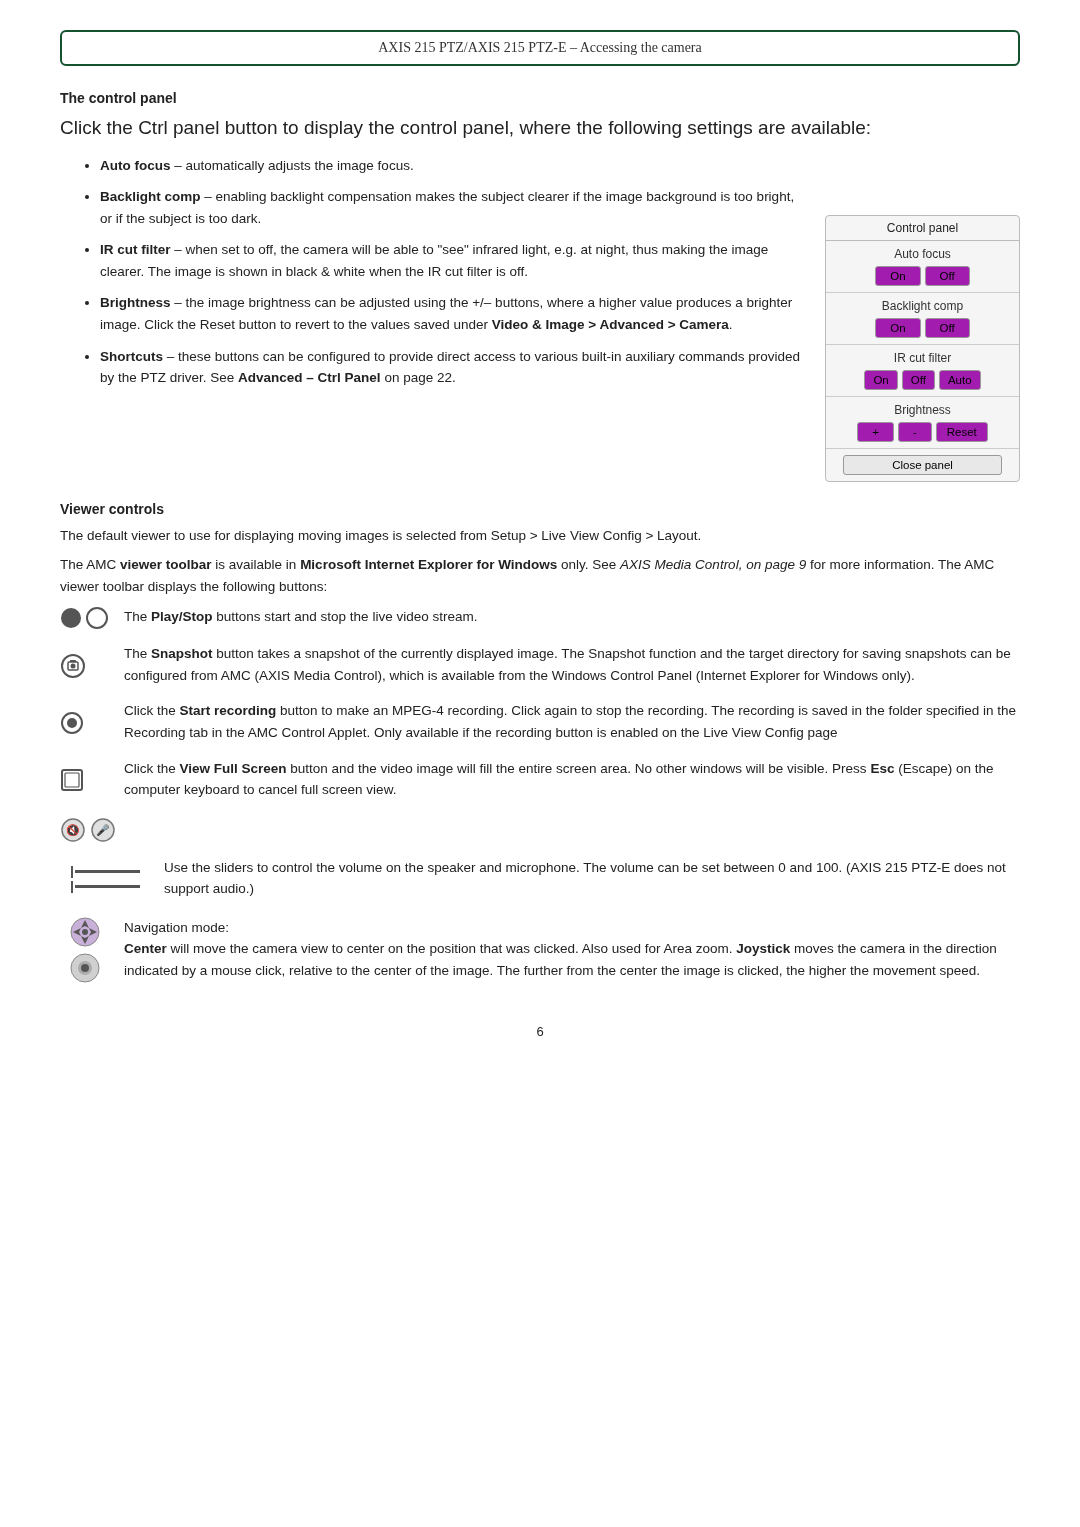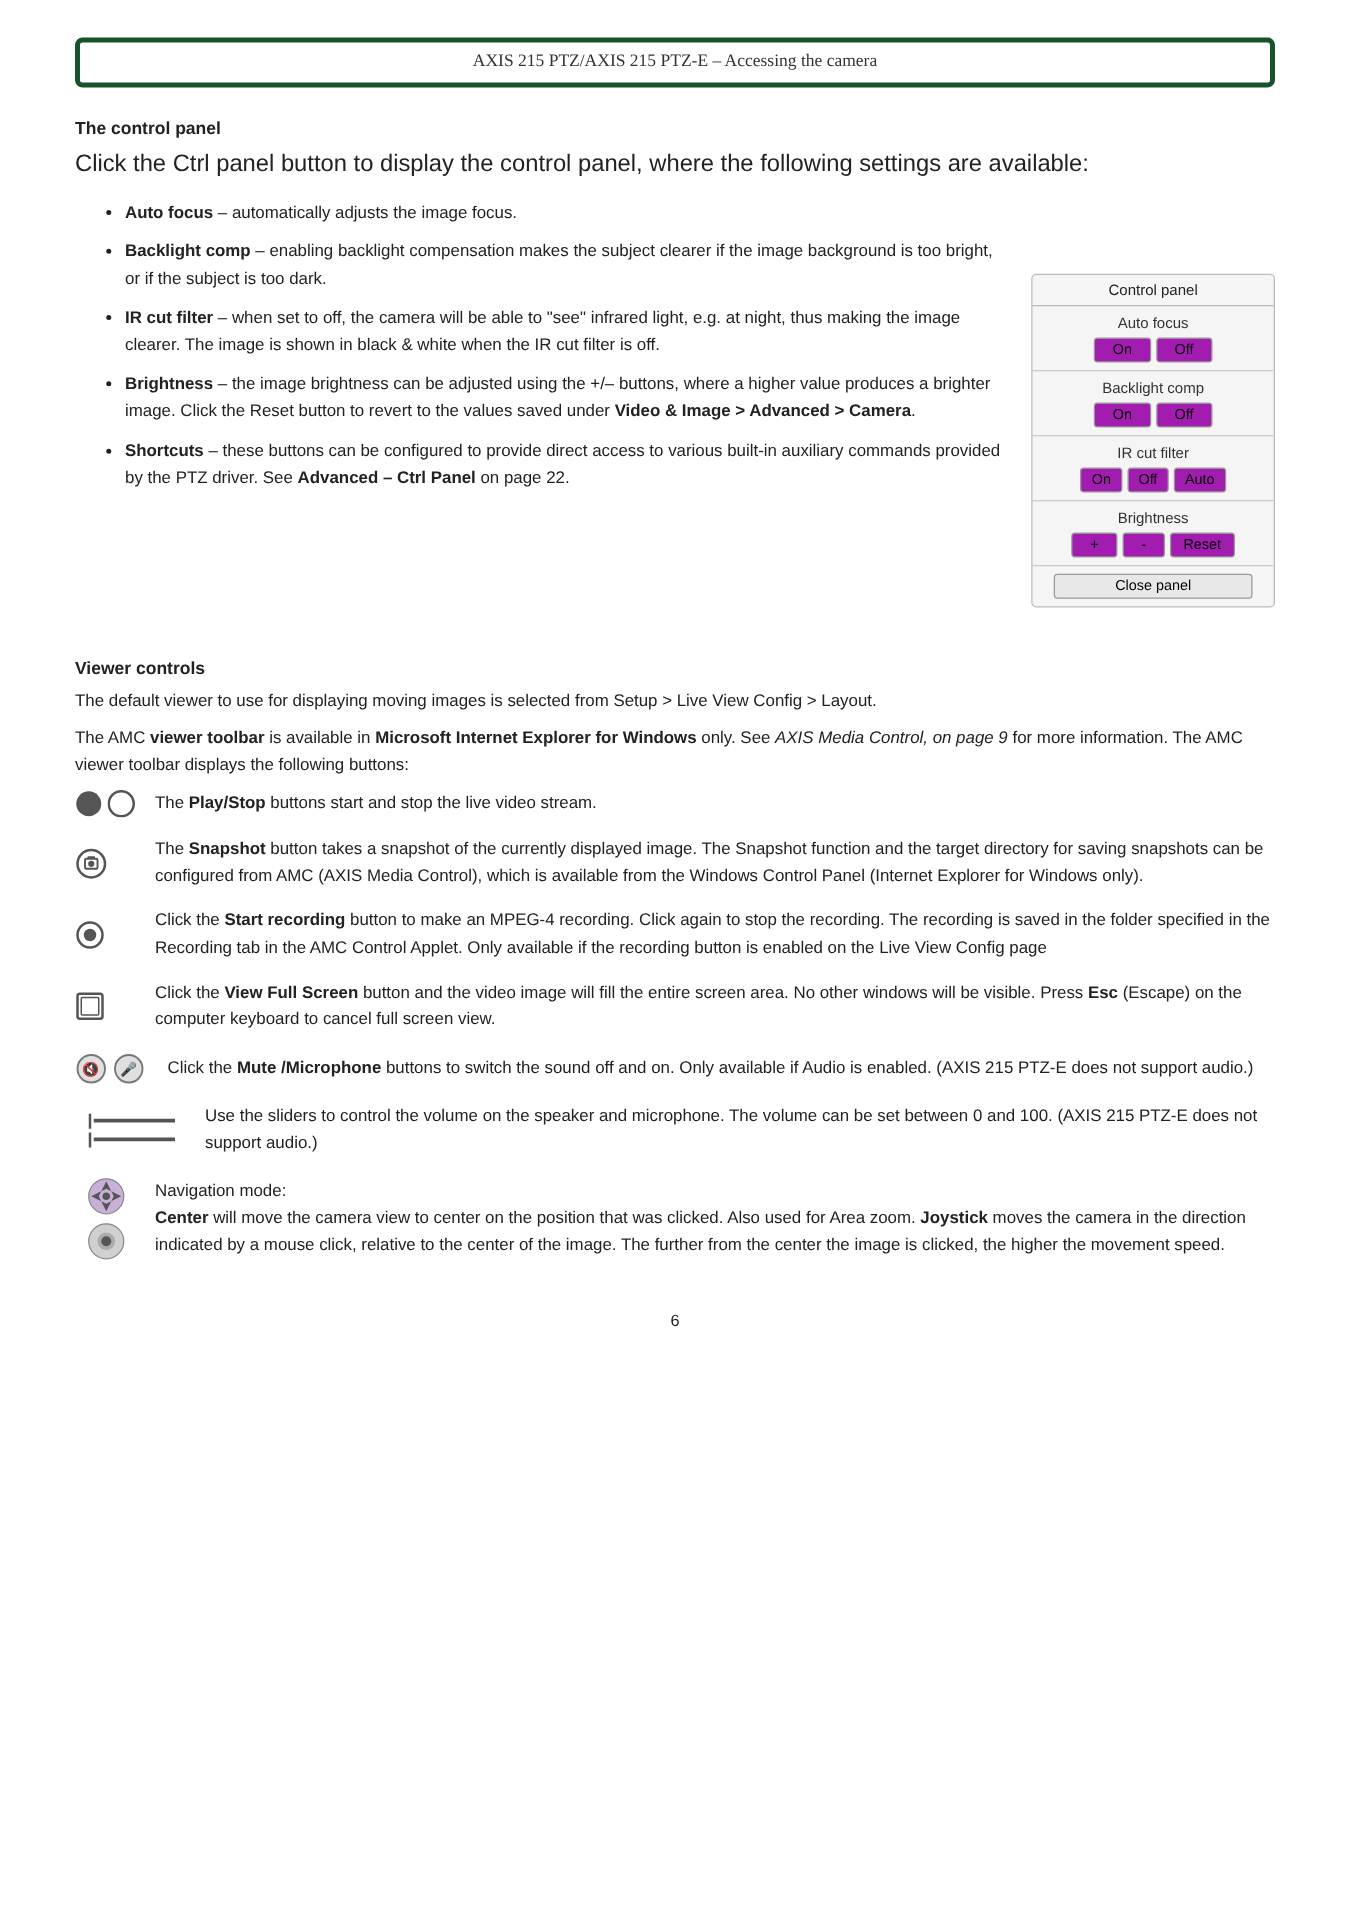--- a/index.html
+++ b/index.html
@@ -6,21 +6,21 @@
     body {
       font-family: Georgia, 'Times New Roman', serif;
       font-size: 14px;
       background: #fff;
       color: #222;
       width: 1080px;
       min-height: 1527px;
       padding: 30px 60px;
     }
     .page-header {
-      border: 4px solid #14532d;
+      border: 2px solid #14532d;
       border-radius: 6px;
       text-align: center;
       padding: 8px 20px;
       margin-bottom: 24px;
       font-size: 14px;
       color: #333;
     }
     .section-heading {
       font-size: 14px;
       font-weight: bold;
@@ -119,21 +119,21 @@
       border-radius: 3px;
       padding: 3px 0;
       font-size: 11.5px;
       cursor: pointer;
       font-family: Arial, sans-serif;
       width: 90%;
       text-align: center;
     }
     
     .viewer-section {
-      margin-top: 40px;
+      margin-top: 19px;
       font-family: Arial, sans-serif;
       font-size: 13.5px;
     }
     .viewer-section p {
       line-height: 1.6;
       margin-bottom: 8px;
     }
     .viewer-row {
       display: flex;
       align-items: center;
@@ -320,23 +320,20 @@
     <div class="viewer-icon" style="width:60px;">
       <svg width="26" height="26" viewBox="0 0 26 26">
         <circle cx="13" cy="13" r="11" fill="#e0e0e0" stroke="#777" stroke-width="1.5"></circle>
         <text x="13" y="17" text-anchor="middle" font-size="11" fill="#555">🔇</text>
       </svg>
       <svg width="26" height="26" viewBox="0 0 26 26">
         <circle cx="13" cy="13" r="11" fill="#e0e0e0" stroke="#777" stroke-width="1.5"></circle>
         <text x="13" y="17" text-anchor="middle" font-size="11" fill="#555">🎤</text>
       </svg>
     </div>
-    <div class="viewer-text">
-      Click the <b>Mute /Microphone</b> buttons to switch the sound off and on. Only available if Audio is enabled. (AXIS 215 PTZ-E does not support audio.)
-    </div>
   </div>
 
   <div class="viewer-row">
     <div class="viewer-icon" style="width:90px; flex-direction: column; gap: 3px;">
       <div class="slider-wrapper">
         <span class="slider-tick"></span>
         <div style="width:65px; height:3px; background:#555; display:inline-block; vertical-align:middle;"></div>
       </div>
       <div class="slider-wrapper">
         <span class="slider-tick"></span>

